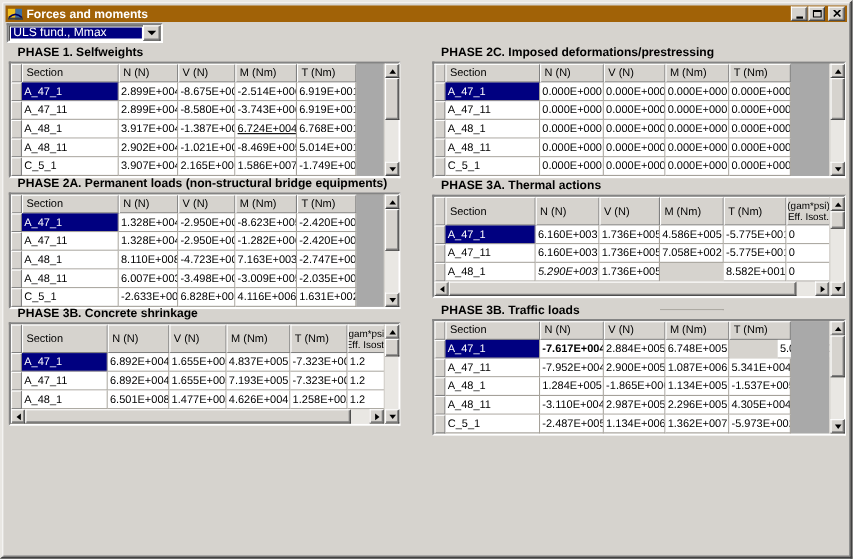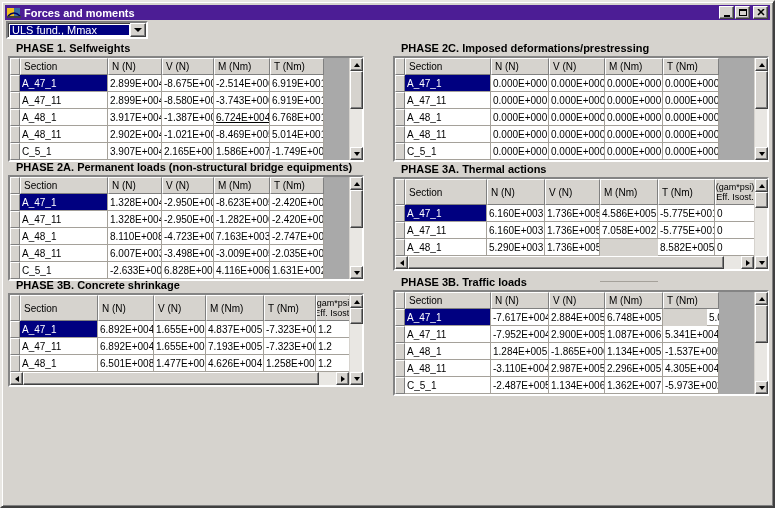--- a/index.html
+++ b/index.html
@@ -7,21 +7,21 @@
   .window{
     position:relative;width:775px;height:508px;
     background:#d6d3ce;
     border:2px solid;border-color:#e9e7e3 #404040 #404040 #e9e7e3;
     box-shadow:inset 1px 1px 0 #fff, inset -1px -1px 0 #808080;
     font-family:"Liberation Sans",sans-serif;font-size:11px;color:#000;
     overflow:hidden;
   }
   .titlebar{
     position:absolute;left:3px;top:3px;right:3px;height:15px;
-    background:#4c1d95;display:flex;align-items:center;padding:0 2px;
+    background:#a16207;display:flex;align-items:center;padding:0 2px;
   }
   .app-icon{width:14px;height:12px;flex:0 0 auto;}
   .title-text{color:#fff;font-weight:bold;font-size:11px;margin-left:3px;flex:1;
     white-space:nowrap;overflow:hidden;}
   .tb-btn{
     width:15px;height:13px;background:#d6d3ce;margin-left:1px;
     border:1px solid;border-color:#fff #404040 #404040 #fff;
     box-shadow:inset -1px -1px 0 #808080;
     display:flex;align-items:center;justify-content:center;flex:0 0 auto;
   }
@@ -439,24 +439,24 @@
                 <div class="cell" style="width: 82px;">A_47_11</div>
                 <div class="cell" style="width: 58px;">6.160E+003</div>
                 <div class="cell" style="width: 55px;">1.736E+005</div>
                 <div class="cell" style="width: 58px;">7.058E+002</div>
                 <div class="cell" style="width: 57px;">-5.775E+001</div>
                 <div class="cell" style="width: 40px;">0</div>
               </div>
               <div class="grid-row" style="height: 17px;">
                 <div class="cell marker" style="width: 10px;"></div>
                 <div class="cell" style="width: 82px;">A_48_1</div>
-                <div class="cell" style="width: 58px;">5.290E+003</div>
+                <div class="cell" style="width: 58px; font-style: italic;">5.290E+003</div>
                 <div class="cell" style="width: 55px;">1.736E+005</div>
                 <div class="cell" style="width: 58px; margin-top: 42px;">2.197E+003</div>
-                <div class="cell" style="width: 57px;">8.582E+005</div>
+                <div class="cell" style="width: 57px;">8.582E+001</div>
                 <div class="cell" style="width: 40px;">0</div>
               </div>
             </div>
             <div class="filler"></div>
           </div>
           <div class="hscroll">
             <div class="sb-btn">
               <div class="arr-left"></div>
             </div>
             <div class="sb-thumb hs-thumb"></div>
@@ -487,21 +487,21 @@
                 <div class="cell marker" style="width: 10px;"></div>
                 <div class="cell hd" style="width: 86px;">Section</div>
                 <div class="cell hd" style="width: 58px;">N (N)</div>
                 <div class="cell hd" style="width: 56px;">V (N)</div>
                 <div class="cell hd" style="width: 58px;">M (Nm)</div>
                 <div class="cell hd" style="width: 56px;">T (Nm)</div>
               </div>
               <div class="grid-row" style="height: 17px;">
                 <div class="cell marker" style="width: 10px;"></div>
                 <div class="cell sel" style="width: 86px;">A_47_1</div>
-                <div class="cell" style="width: 58px;">-7.617E+004</div>
+                <div class="cell" style="width: 58px; font-weight: bold;">-7.617E+004</div>
                 <div class="cell" style="width: 56px;">2.884E+005</div>
                 <div class="cell" style="width: 58px;">6.748E+005</div>
                 <div class="cell" style="width: 56px; margin-left: 44px;">5.084E+004</div>
               </div>
               <div class="grid-row" style="height: 17px;">
                 <div class="cell marker" style="width: 10px;"></div>
                 <div class="cell" style="width: 86px;">A_47_11</div>
                 <div class="cell" style="width: 58px;">-7.952E+004</div>
                 <div class="cell" style="width: 56px;">2.900E+005</div>
                 <div class="cell" style="width: 58px;">1.087E+006</div>

